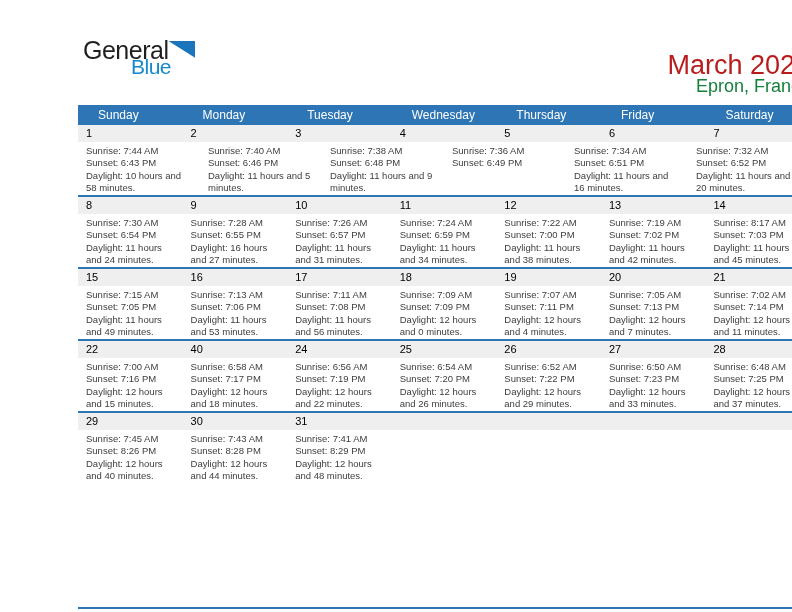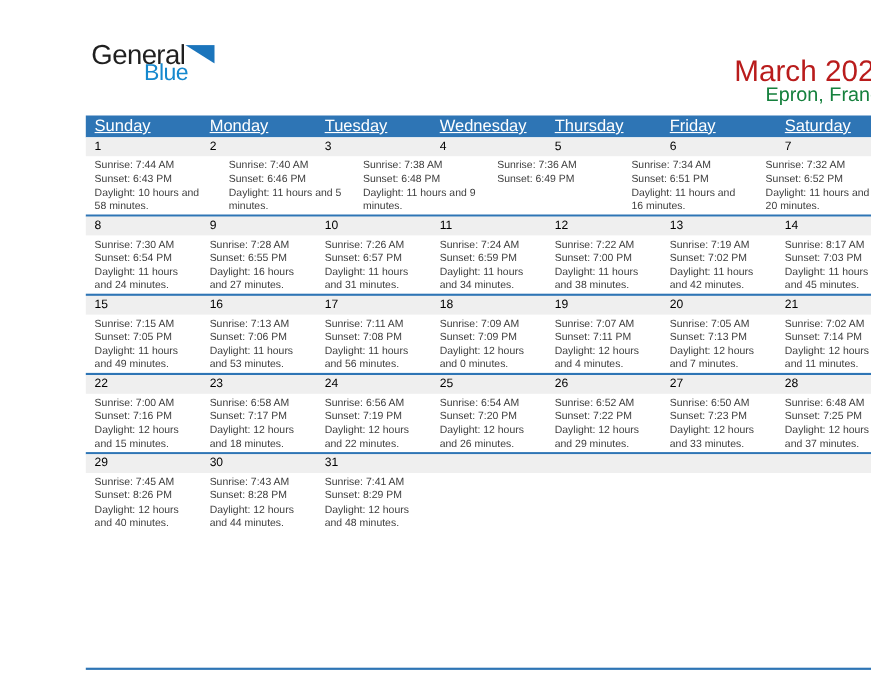--- a/index.html
+++ b/index.html
@@ -18,22 +18,22 @@
   .logo-triangle{display:inline-block;width:27px;height:17px;margin-top:3px;
     background:#1b75bc;-webkit-clip-path:polygon(0 0,100% 0,100% 100%);
     clip-path:polygon(0 0,100% 0,100% 100%);}
   .logo-blue{font-size:21px;color:#1588ce;letter-spacing:-0.5px;margin:-7px 0 0 48px;}
   
   .title{position:absolute;top:50px;right:30px;font-size:27px;color:#b91c1c;text-align:left;}
   .subtitle{position:absolute;top:76px;right:30px;font-size:18px;color:#15803d;text-align:right;}
   
   .calendar{position:absolute;left:30px;top:105px;width:732px;}
   .weekday-row{display:flex;background:#2e75b5;height:20px;}
-  .weekday-cell{flex:1 1 0;color:#ffffff;font-size:15px;line-height:20px;padding-left:8px;
-    white-space:nowrap;overflow:hidden;text-decoration:underline;}
+  .weekday-cell{flex:1 1 0;color:#ffffff;font-size:12px;line-height:20px;padding-left:20px;
+    white-space:nowrap;overflow:hidden;}
   .week{background:#ffffff;}
   .week + .week{border-top:2px solid #2e75b5;}
   .day-strip{display:flex;background:#efefef;height:17px;}
   .day-num{flex:1 1 0;font-size:11px;color:#000;padding:2px 0 0 8px;}
   .week-body{display:flex;height:53px;}
   .cell-body{flex:1 1 0;padding:3px 7px 0 8px;font-size:9.5px;line-height:12.4px;color:#3d3d3d;
     overflow:hidden;}
   .footer-line{position:absolute;left:30px;top:607px;width:732px;height:2px;background:#2e75b5;}
 </style>
 </head>
@@ -197,21 +197,21 @@
             <div class="cell-body">
               <div>Sunrise: 7:02 AM</div>
               <div>Sunset: 7:14 PM</div>
               <div>Daylight: 12 hours and 11 minutes.</div>
             </div>
           </div>
         </div>
         <div class="week">
           <div class="day-strip">
             <div class="day-num">22</div>
-            <div class="day-num">23</div>
+            <div class="day-num">40</div>
             <div class="day-num">24</div>
             <div class="day-num">25</div>
             <div class="day-num">26</div>
             <div class="day-num">27</div>
             <div class="day-num">28</div>
           </div>
           <div class="week-body">
             <div class="cell-body">
               <div>Sunrise: 7:00 AM</div>
               <div>Sunset: 7:16 PM</div>

